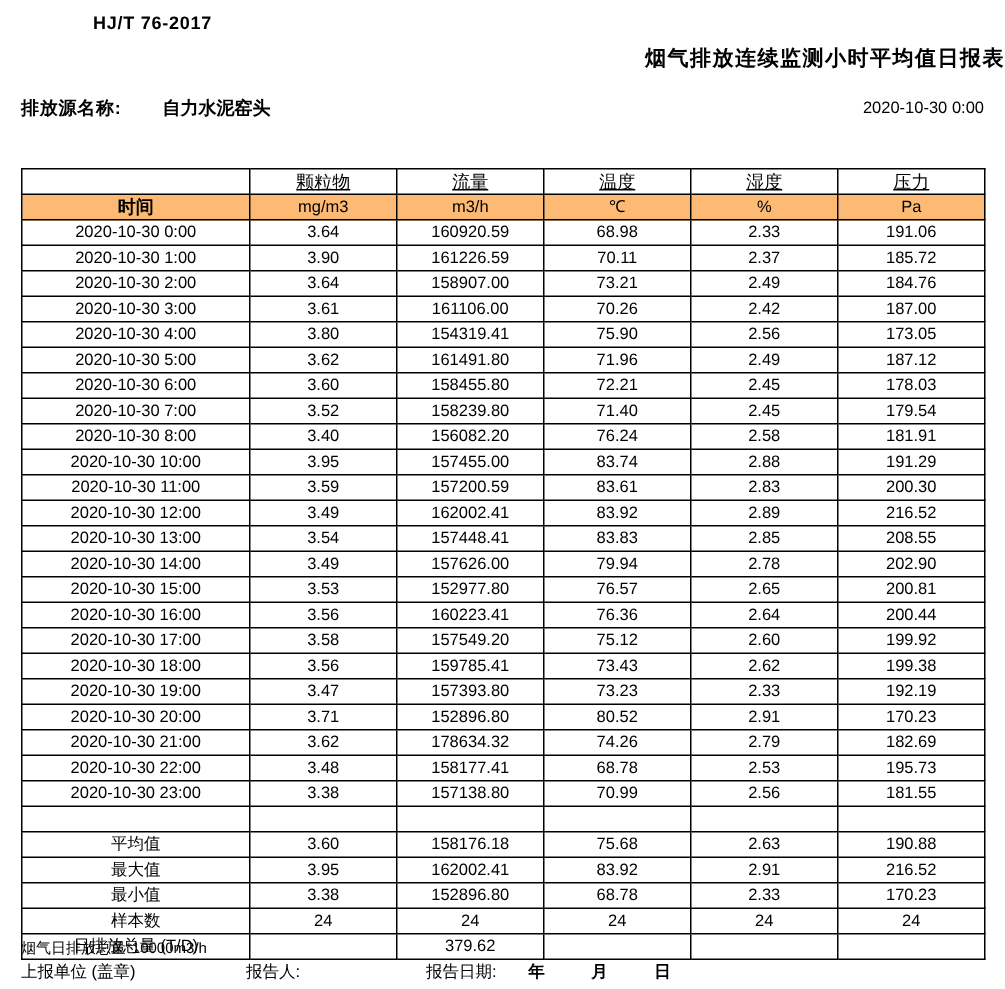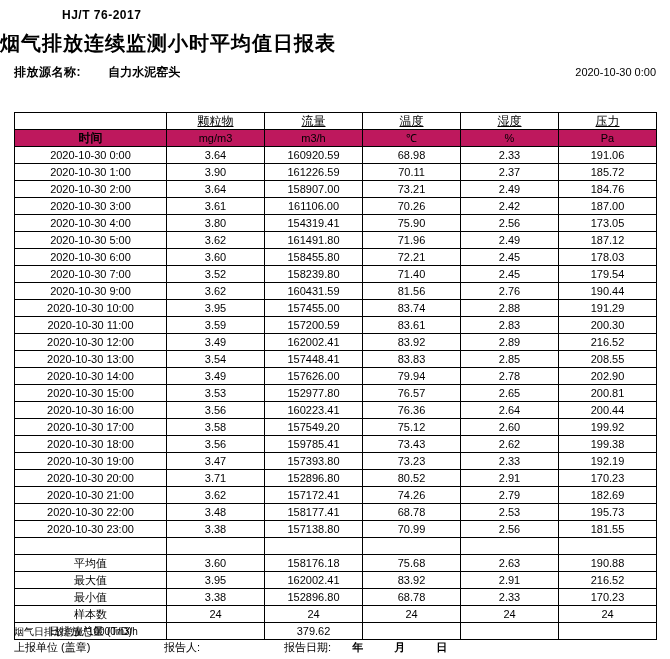--- a/index.html
+++ b/index.html
@@ -22,22 +22,22 @@
     font-size: 12px;
     font-weight: bold;
     letter-spacing: 0.5px;
     margin-left: 48px;
   }
   .doc-title {
     position: absolute;
     left: 0;
     right: 0;
     top: 30px;
-    text-align: left;
-    font-size: 20px;
+    text-align: right;
+    font-size: 14px;
     font-weight: bold;
     letter-spacing: 1px;
   }
   .source-row {
     position: absolute;
     left: 14px;
     top: 64px;
     font-size: 12px;
     font-weight: bold;
   }
@@ -75,21 +75,21 @@
     height: 26px;
     line-height: 26px;
     font-size: 12px;
     font-weight: bold;
     text-decoration: underline;
   }
   .hdr-corner {
     background: #ffffff;
   }
   .unit-row td {
-    background: #be185d;
+    background: #fdba74;
   }
   .unit-row td.time-cell {
     font-weight: bold;
     font-size: 12px;
   }
   .data-row td:first-child {
     text-align: center;
   }
   .blank-row td {
     height: 16px;
@@ -239,26 +239,26 @@
     </tr>
     <tr class="data-row">
       <td>2020-10-30 7:00</td>
       <td>3.52</td>
       <td>158239.80</td>
       <td>71.40</td>
       <td>2.45</td>
       <td>179.54</td>
     </tr>
     <tr class="data-row">
-      <td>2020-10-30 9:00</td>
-      <td>3.62</td>
-      <td>160431.59</td>
-      <td>81.56</td>
-      <td>2.76</td>
-      <td>190.44</td>
+      <td>2020-10-30 8:00</td>
+      <td>3.40</td>
+      <td>156082.20</td>
+      <td>76.24</td>
+      <td>2.58</td>
+      <td>181.91</td>
     </tr>
     <tr class="data-row">
       <td>2020-10-30 10:00</td>
       <td>3.95</td>
       <td>157455.00</td>
       <td>83.74</td>
       <td>2.88</td>
       <td>191.29</td>
     </tr>
     <tr class="data-row">
@@ -337,21 +337,21 @@
       <td>2020-10-30 20:00</td>
       <td>3.71</td>
       <td>152896.80</td>
       <td>80.52</td>
       <td>2.91</td>
       <td>170.23</td>
     </tr>
     <tr class="data-row">
       <td>2020-10-30 21:00</td>
       <td>3.62</td>
-      <td>157172.41</td>
+      <td>178634.32</td>
       <td>74.26</td>
       <td>2.79</td>
       <td>182.69</td>
     </tr>
     <tr class="data-row">
       <td>2020-10-30 22:00</td>
       <td>3.48</td>
       <td>158177.41</td>
       <td>68.78</td>
       <td>2.53</td>

